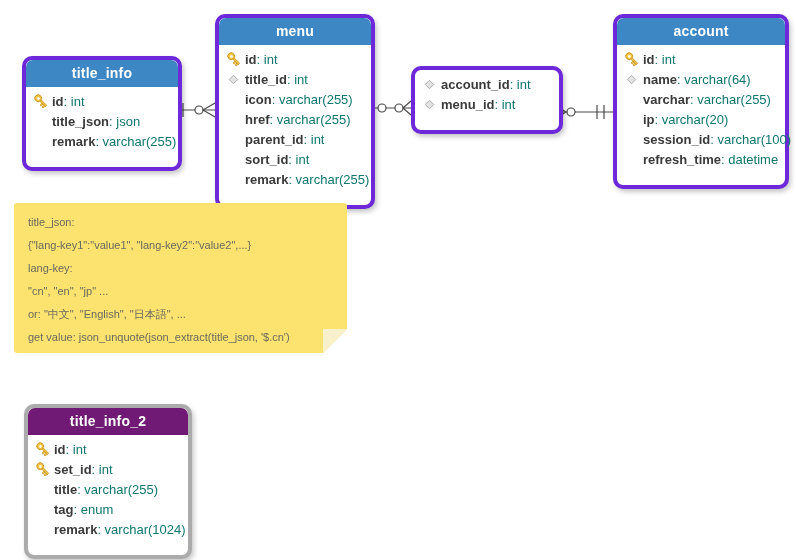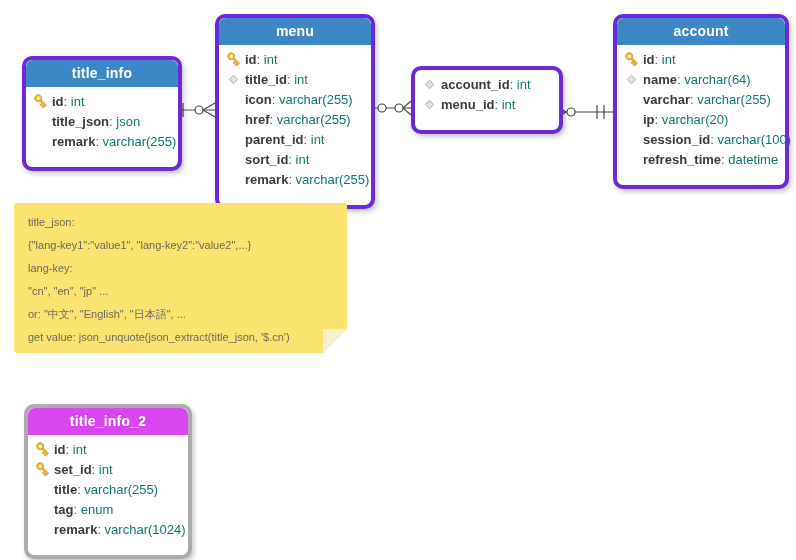--- a/index.html
+++ b/index.html
@@ -14,21 +14,21 @@
        box-shadow:2px 3px 5px rgba(0,0,0,.22);}
   .tbl .hd{background:#3C87C4;color:#fff;font-weight:bold;font-size:14px;text-align:center;
            padding:5px 4px 6px 4px;border-radius:7px 7px 0 0;letter-spacing:.2px;}
   .tbl .bd{padding:4px 5px 16px 5px;}
   .frow{display:flex;align-items:center;height:20px;font-size:13px;white-space:nowrap;}
   .ic{width:19px;min-width:19px;height:16px;display:flex;align-items:center;justify-content:center;margin-right:2px;}
   .fname{color:#3a3a3a;font-weight:bold;}
   .ftype{color:#0f766e;}
   .ftype::before{content:": ";}
   .tbl.gray{border-color:#ABABAB;}
-  .tbl.gray .hd{background:#d946ef;}
+  .tbl.gray .hd{background:#701a75;}
 
   #t-title_info  {left:22px; top:56px; width:152px;}
   #t-menu        {left:215px;top:14px; width:152px;}
   #t-account_menu{left:411px;top:66px; width:144px;}
   #t-account     {left:613px;top:14px; width:168px;}
   #t-title_info_2{left:24px; top:404px;width:160px;}
 
   
   #note{position:absolute;left:14px;top:203px;width:333px;height:150px;background:#FCE26E;
         border-radius:3px;box-sizing:border-box;padding:8px 14px 0 14px;

